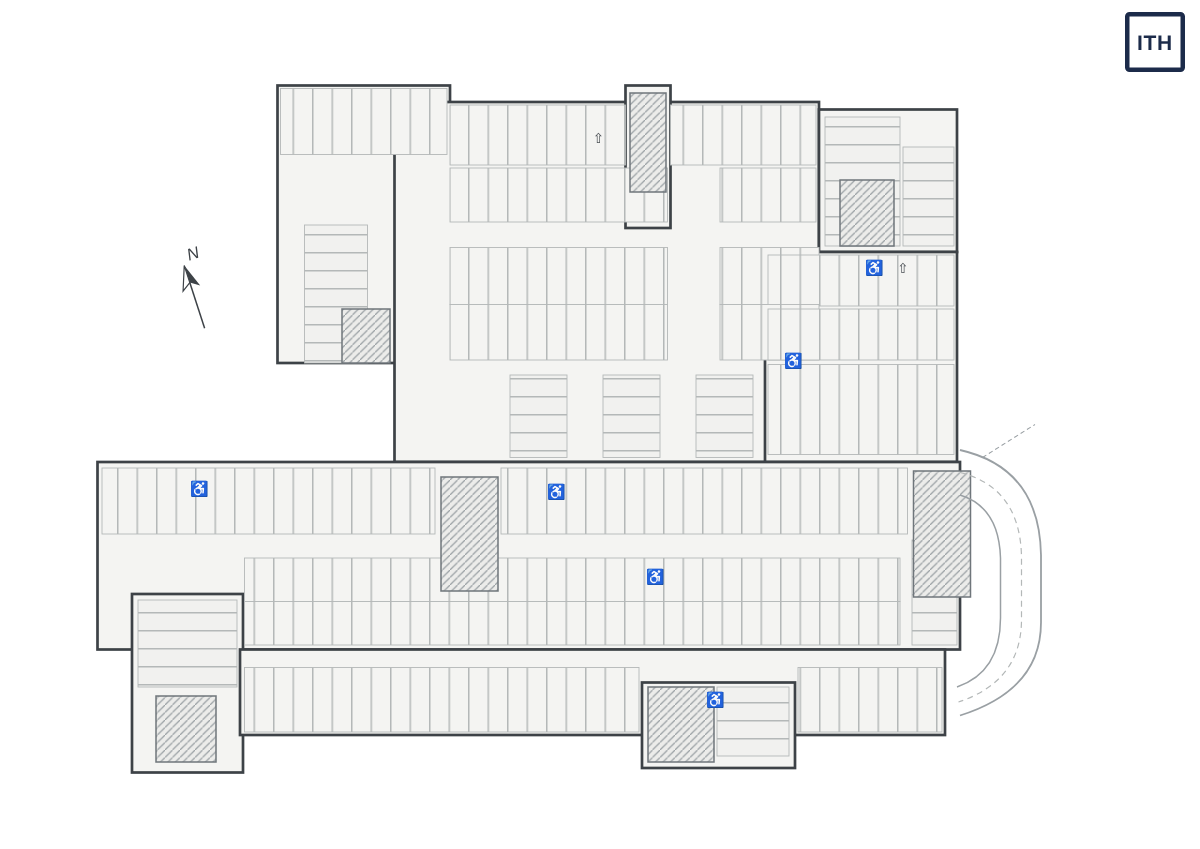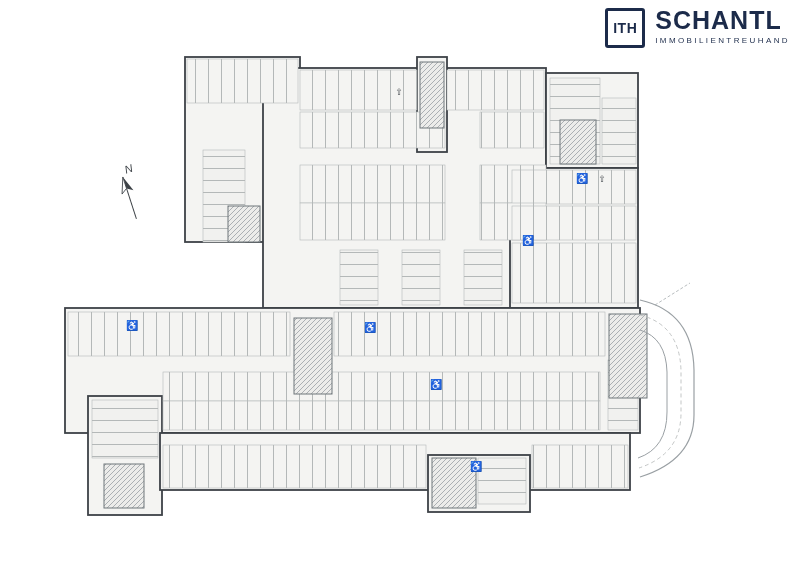--- a/index.html
+++ b/index.html
@@ -125,19 +125,15 @@
       <polygon points="0,-20 6,-4 0,-8" fill="#3d4247"></polygon>
       <polygon points="0,-20 -6,-4 0,-8" fill="#ffffff" stroke="#3d4247" stroke-width="0.8"></polygon>
       <text x="4" y="-22" font-size="11" font-style="italic" fill="#3d4247">N</text>
     </g>
   </svg>
 
   <header class="brand">
     <div class="brand-mark">
       <span>ITH</span>
     </div>
-    <div class="brand-text">
-      <div class="brand-name">SCHANTL</div>
-      <div class="brand-sub">IMMOBILIENTREUHAND</div>
-    </div>
   </header>
 
 </div>
 
 </body></html>

